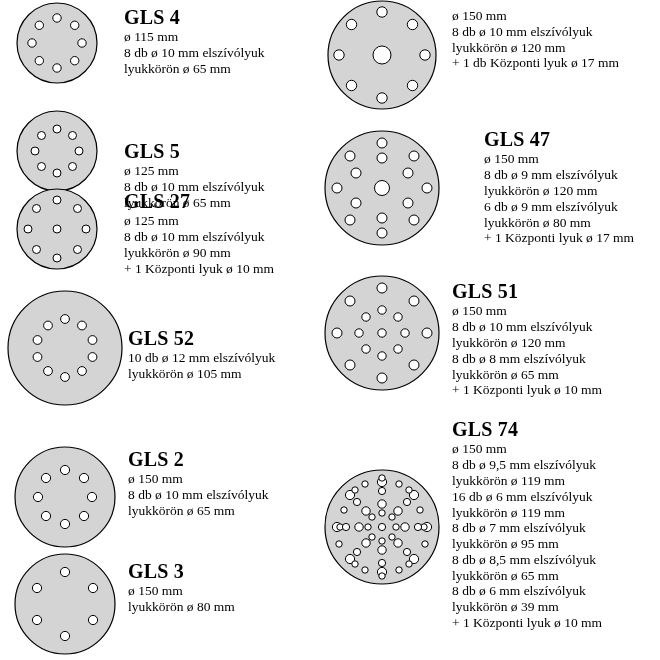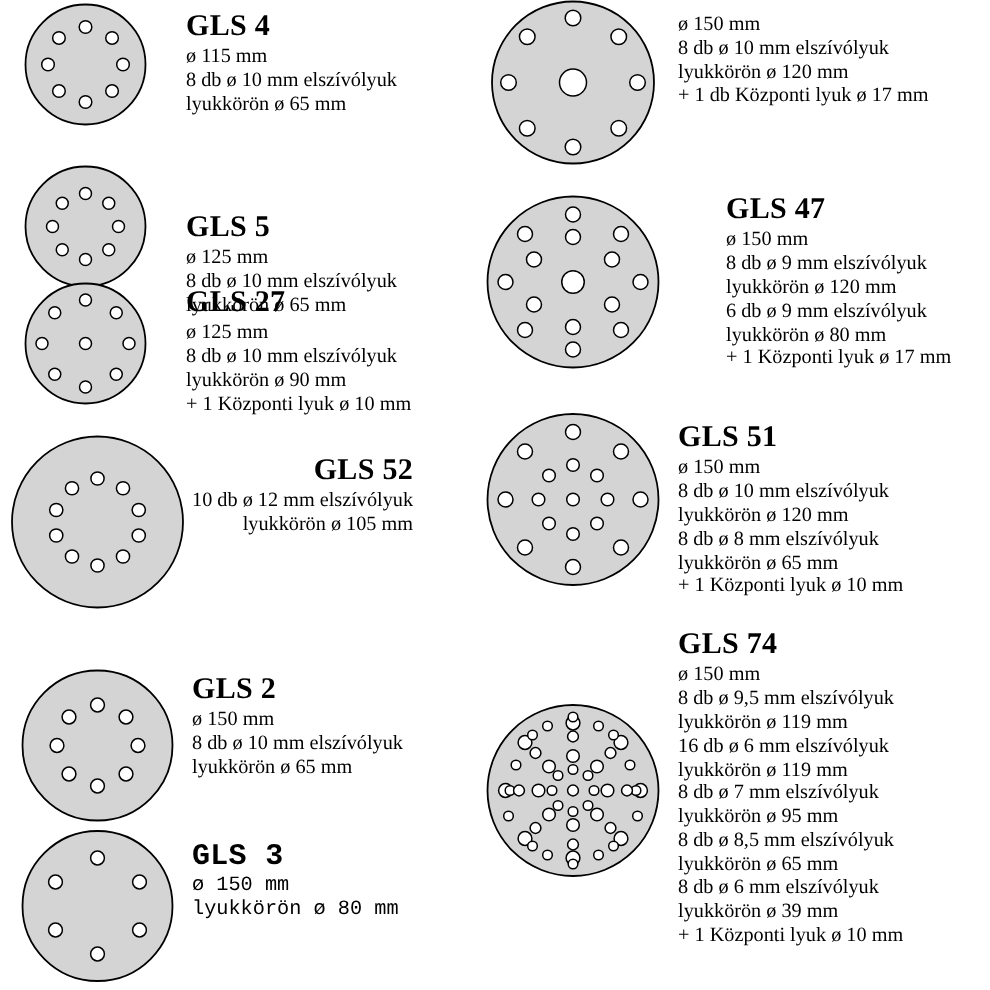--- a/index.html
+++ b/index.html
@@ -110,21 +110,21 @@
         <circle cx="86.5" cy="51" r="4.4" fill="#ffffff" stroke="#000000" stroke-width="1"></circle>
         <circle cx="86.5" cy="68" r="4.4" fill="#ffffff" stroke="#000000" stroke-width="1"></circle>
         <circle cx="76" cy="82" r="4.4" fill="#ffffff" stroke="#000000" stroke-width="1"></circle>
         <circle cx="59" cy="88" r="4.4" fill="#ffffff" stroke="#000000" stroke-width="1"></circle>
         <circle cx="42" cy="82" r="4.4" fill="#ffffff" stroke="#000000" stroke-width="1"></circle>
         <circle cx="31.5" cy="68" r="4.4" fill="#ffffff" stroke="#000000" stroke-width="1"></circle>
         <circle cx="31.5" cy="51" r="4.4" fill="#ffffff" stroke="#000000" stroke-width="1"></circle>
         <circle cx="42" cy="36.5" r="4.4" fill="#ffffff" stroke="#000000" stroke-width="1"></circle>
       </svg>
     </div>
-    <div class="text-block" style="left: 128px; top: 302px; text-align: right;">
+    <div class="text-block" style="left: 128px; top: 327px;">
       <div class="title">GLS 52</div>
       <div class="spec">10 db ø 12 mm elszívólyuk</div>
       <div class="spec">lyukkörön ø 105 mm</div>
     </div>
     <div class="disc-wrap" style="left: 13px; top: 445px; width: 104px; height: 104px;">
       <svg class="disc" width="104" height="104" viewBox="0 0 104 104">
         <circle cx="52" cy="52" r="50" fill="#d4d4d4" stroke="#000000" stroke-width="1.2"></circle>
         <circle cx="52" cy="25" r="4.6" fill="#ffffff" stroke="#000000" stroke-width="1"></circle>
         <circle cx="71" cy="33" r="4.6" fill="#ffffff" stroke="#000000" stroke-width="1"></circle>
         <circle cx="79" cy="52" r="4.6" fill="#ffffff" stroke="#000000" stroke-width="1"></circle>
@@ -145,21 +145,21 @@
       <svg class="disc" width="104" height="104" viewBox="0 0 104 104">
         <circle cx="52" cy="52" r="50" fill="#d4d4d4" stroke="#000000" stroke-width="1.2"></circle>
         <circle cx="52" cy="20" r="4.6" fill="#ffffff" stroke="#000000" stroke-width="1"></circle>
         <circle cx="80" cy="36" r="4.6" fill="#ffffff" stroke="#000000" stroke-width="1"></circle>
         <circle cx="80" cy="68" r="4.6" fill="#ffffff" stroke="#000000" stroke-width="1"></circle>
         <circle cx="52" cy="84" r="4.6" fill="#ffffff" stroke="#000000" stroke-width="1"></circle>
         <circle cx="24" cy="68" r="4.6" fill="#ffffff" stroke="#000000" stroke-width="1"></circle>
         <circle cx="24" cy="36" r="4.6" fill="#ffffff" stroke="#000000" stroke-width="1"></circle>
       </svg>
     </div>
-    <div class="text-block" style="left: 128px; top: 560px; font-family: Liberation Mono, monospace;">
+    <div class="text-block" style="left: 128px; top: 560px;">
       <div class="title">GLS 3</div>
       <div class="spec">ø 150 mm</div>
       <div class="spec">lyukkörön ø 80 mm</div>
     </div>
     <div class="disc-wrap" style="left: 326px; top: -1px; width: 112px; height: 112px;">
       <svg class="disc" width="112" height="112" viewBox="0 0 112 112">
         <circle cx="56" cy="56" r="54" fill="#d4d4d4" stroke="#000000" stroke-width="1.2"></circle>
         <circle cx="56" cy="13" r="5.2" fill="#ffffff" stroke="#000000" stroke-width="1"></circle>
         <circle cx="86.5" cy="25.5" r="5.2" fill="#ffffff" stroke="#000000" stroke-width="1"></circle>
         <circle cx="99" cy="56" r="5.2" fill="#ffffff" stroke="#000000" stroke-width="1"></circle>

